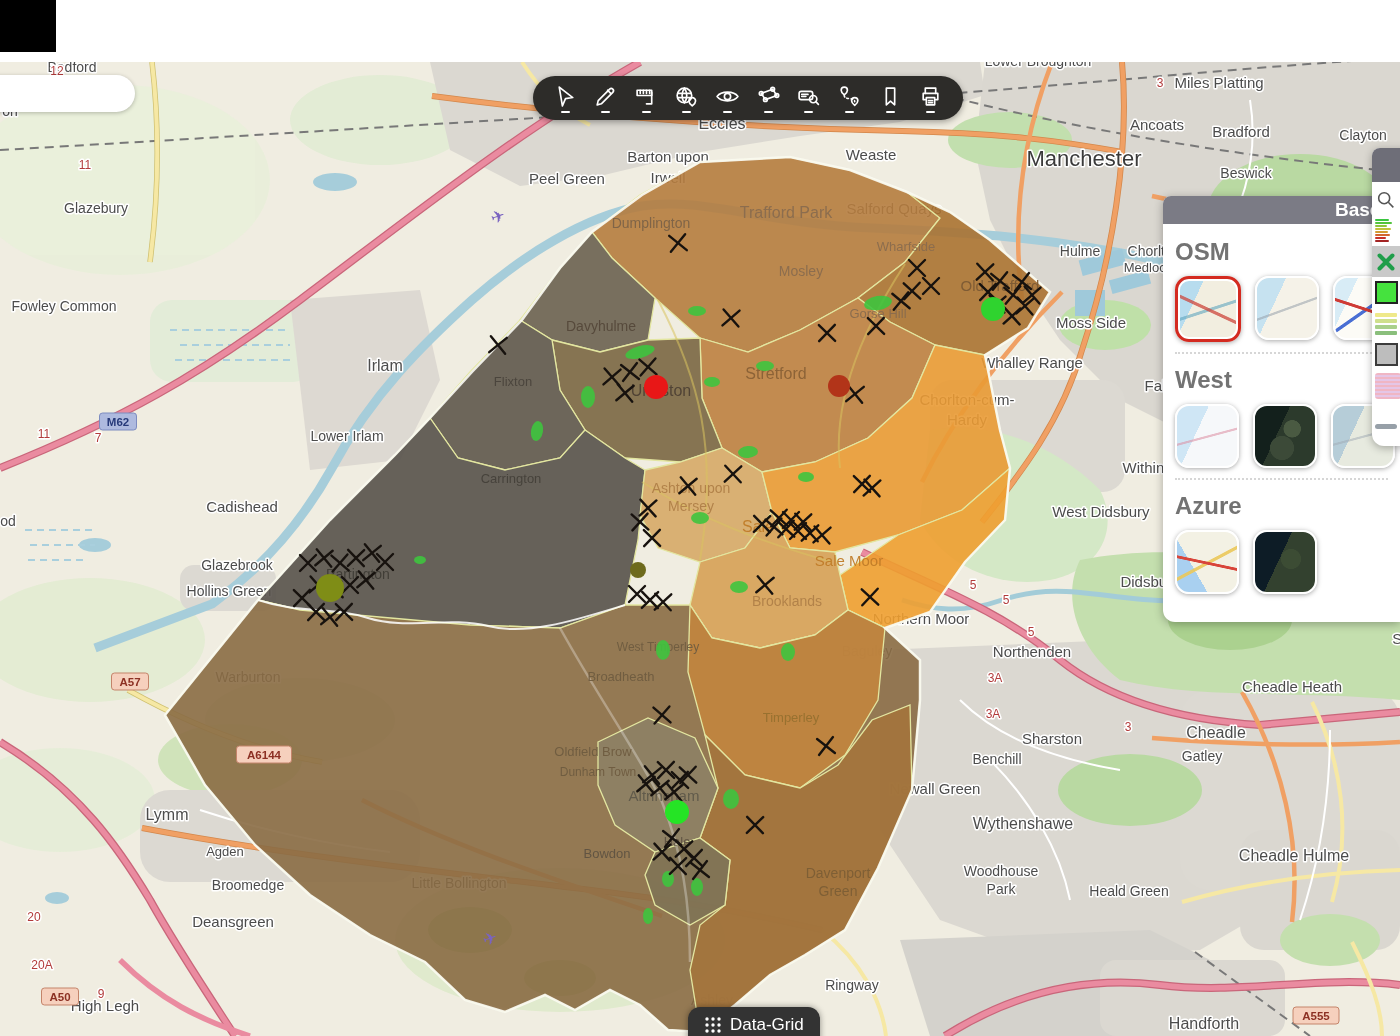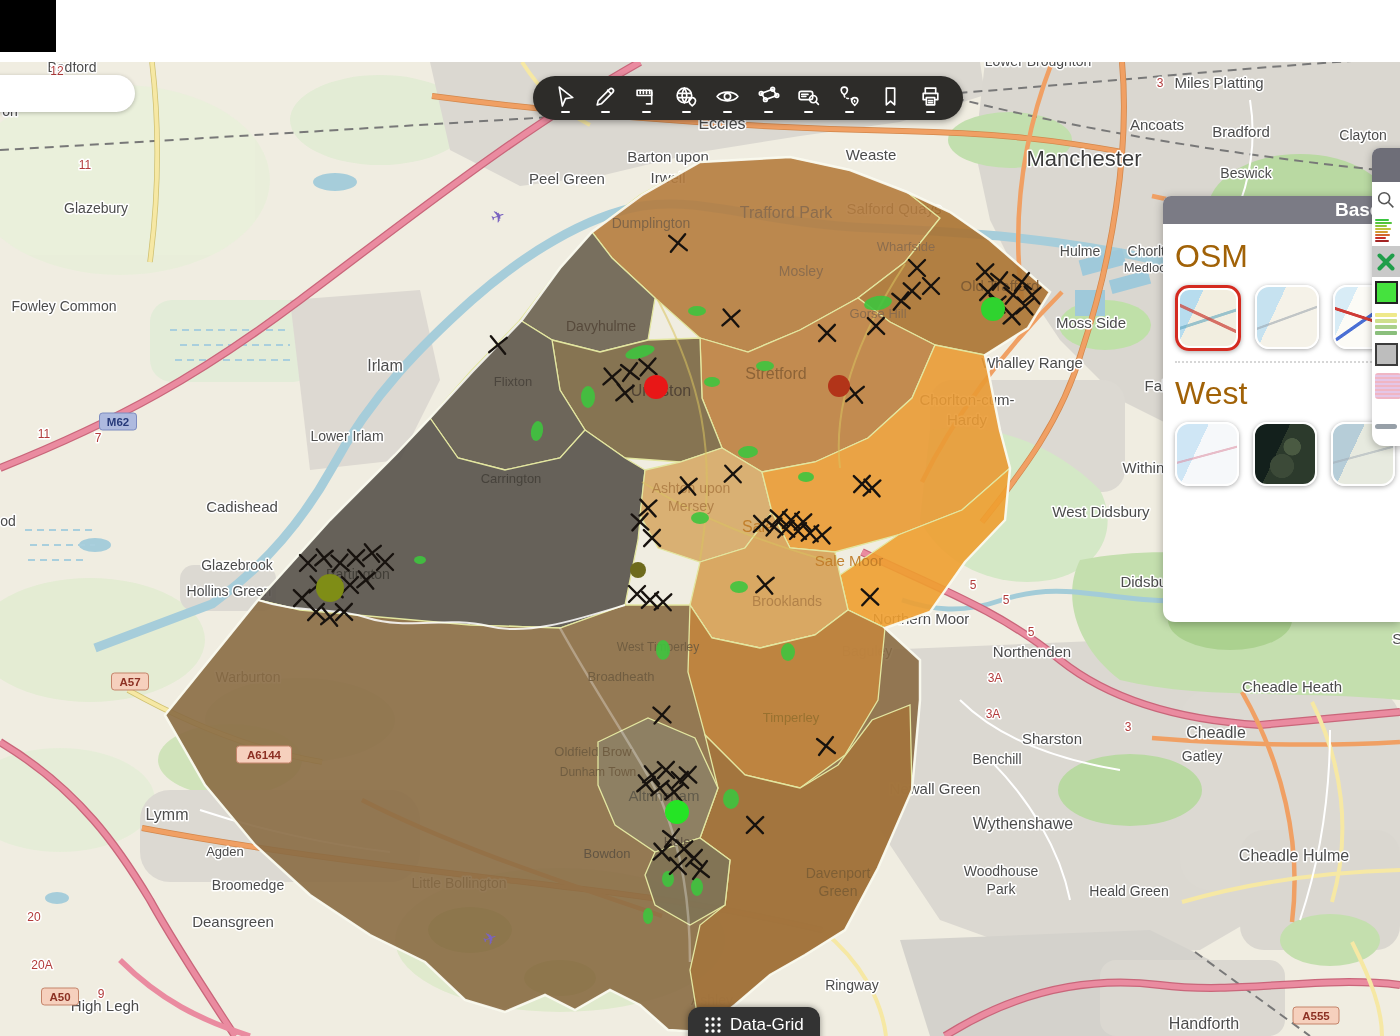--- a/index.html
+++ b/index.html
@@ -26,21 +26,21 @@
   .tool .tick{width:9px;height:2px;background:#fff;margin-top:2px;border-radius:1px;}
 
   
   #basemap-panel{position:absolute;left:1163px;top:196px;width:237px;height:426px;background:#fff;
                  border-radius:8px 0 0 12px;box-shadow:0 2px 10px rgba(0,0,0,.3);overflow:hidden;}
   #basemap-header{height:28px;background:#7b7b85;color:#fff;font-weight:bold;font-size:19px;
                   line-height:28px;padding-left:172px;white-space:nowrap;}
   #basemap-body{padding:2px 12px 0 12px;}
   .bm-section{padding:4px 0 10px 0;}
   .bm-section + .bm-section{border-top:2px dotted #d6d6d6;}
-  .bm-title{margin:8px 0 10px 0;font-size:32px;font-weight:normal;color:#a16207;}
+  .bm-title{margin:8px 0 10px 0;font-size:24px;font-weight:bold;color:#737373;}
   .thumb-row{display:flex;gap:14px;}
   .thumb{width:60px;height:60px;border-radius:14px;border:2px solid #fff;
          box-shadow:0 1px 5px rgba(0,0,0,.35);cursor:pointer;flex:0 0 auto;}
   .thumb.selected{border:3px solid #d42a20;box-shadow:inset 0 0 0 2px #fff,0 1px 5px rgba(0,0,0,.35);}
   .t-osm-standard{background:
      linear-gradient(25deg,transparent 47%,rgba(205,70,60,.75) 48%,rgba(205,70,60,.75) 51%,transparent 52%),
      linear-gradient(-18deg,transparent 46%,rgba(95,165,190,.6) 47%,rgba(95,165,190,.6) 50%,transparent 51%),
      linear-gradient(115deg,#b7dcee 30%,#f2eee0 30%);}
   .t-osm-grayscale{background:
      linear-gradient(-20deg,transparent 47%,rgba(150,160,170,.55) 48%,rgba(150,160,170,.55) 50%,transparent 51%),
@@ -561,20 +561,27 @@
           </div>
         </div>
         <div class="bm-section">
           <div class="bm-title">West</div>
           <div class="thumb-row">
             <div class="thumb t-here-road"></div>
             <div class="thumb t-here-satellite"></div>
             <div class="thumb t-here-terrain"></div>
           </div>
         </div>
+        <div class="bm-section">
+          <div class="bm-title">Azure</div>
+          <div class="thumb-row">
+            <div class="thumb t-azure-road"></div>
+            <div class="thumb t-azure-satellite"></div>
+          </div>
+        </div>
       </div>
 </div>
 
 <div id="layer-strip">
   <div id="strip-header"></div>
   <div id="strip-body">
         <div class="si">
           <svg width="22" height="22" viewBox="0 0 24 24">
             <circle cx="10" cy="10" r="6" fill="none" stroke="#555" stroke-width="1.7"></circle>
             <line x1="14.5" y1="14.5" x2="20" y2="20" stroke="#555" stroke-width="1.7"></line>

